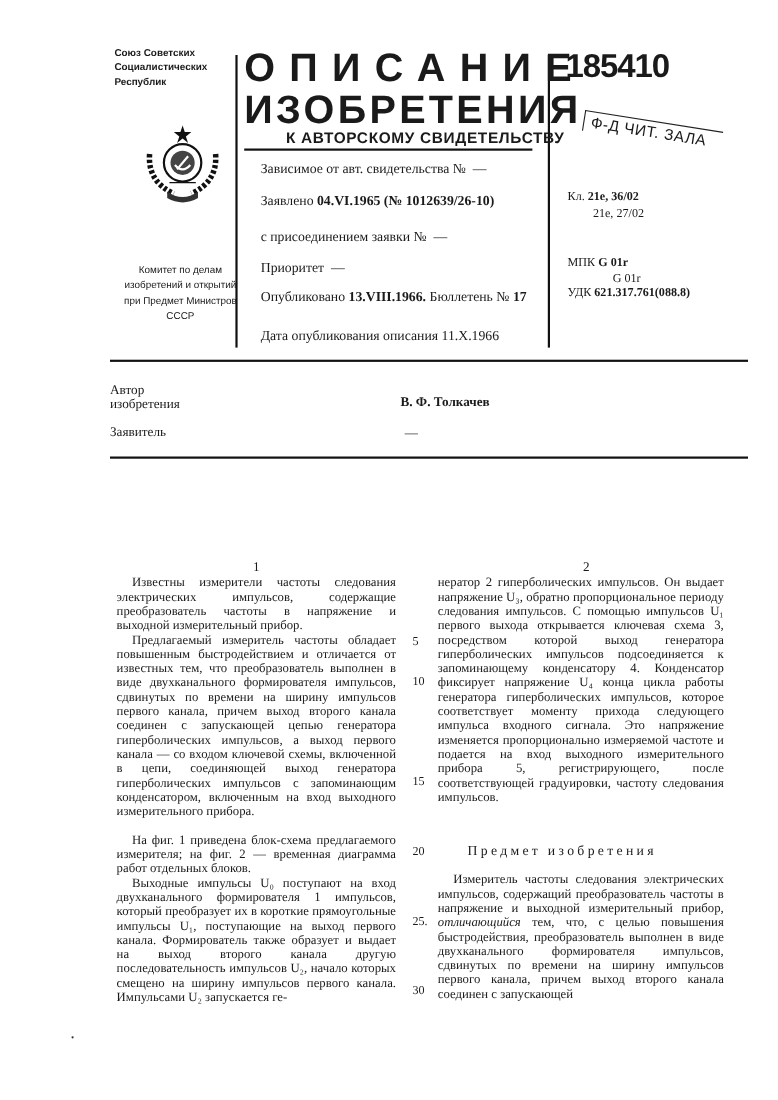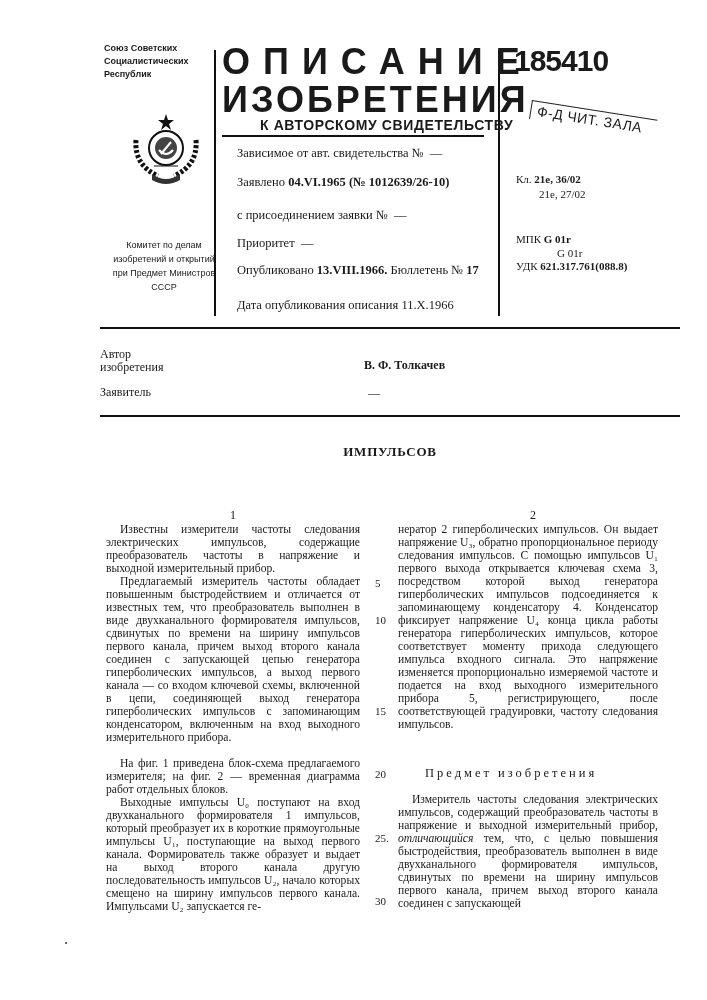--- a/index.html
+++ b/index.html
@@ -134,21 +134,20 @@
   <div>Автор</div>
   <div>изобретения</div>
 </div>
 <div class="abs author-name"><b>В. Ф. Толкачев</b></div>
 <div class="abs lbl" style="top:386px">Заявитель</div>
 <div class="abs applicant-dash">—</div>
 
 <div class="abs hrule" style="top:415px"></div>
 
 <div class="abs doc-title">
-  <div>ИМПУЛЬСОВ</div>
 </div>
 
 <div class="abs colnum" style="left:230px; top:508px">1</div>
 <div class="abs colnum" style="left:530px; top:508px">2</div>
 
 <div class="abs col" style="left:106px; top:523px">
   <p>Известны измерители частоты следования электрических импульсов, содержащие преобразователь частоты в напряжение и выходной измерительный прибор.</p>
   <p>Предлагаемый измеритель частоты обладает повышенным быстродействием и отличается от известных тем, что преобразователь выполнен в виде двухканального формирователя импульсов, сдвинутых по времени на ширину импульсов первого канала, причем выход второго канала соединен с запускающей цепью генератора гиперболических импульсов, а выход первого канала — со входом ключевой схемы, включенной в цепи, соединяющей выход генератора гиперболических импульсов с запоминающим конденсатором, включенным на вход выходного измерительного прибора.</p>
   <p class="gap">На фиг. 1 приведена блок-схема предлагаемого измерителя; на фиг. 2 — временная диаграмма работ отдельных блоков.</p>
   <p>Выходные импульсы U₀ поступают на вход двухканального формирователя 1 импульсов, который преобразует их в короткие прямоугольные импульсы U₁, поступающие на выход первого канала. Формирователь также образует и выдает на выход второго канала другую последовательность импульсов U₂, начало которых смещено на ширину импульсов первого канала. Импульсами U₂ запускается ге-</p>

